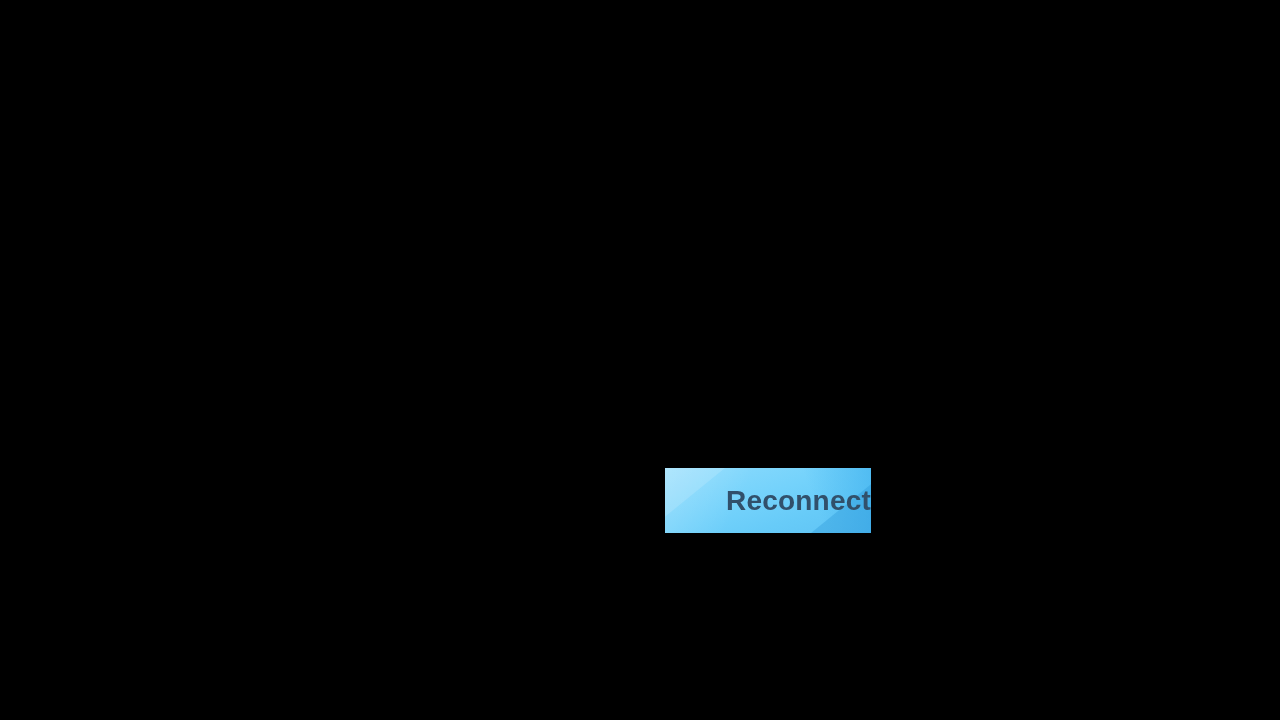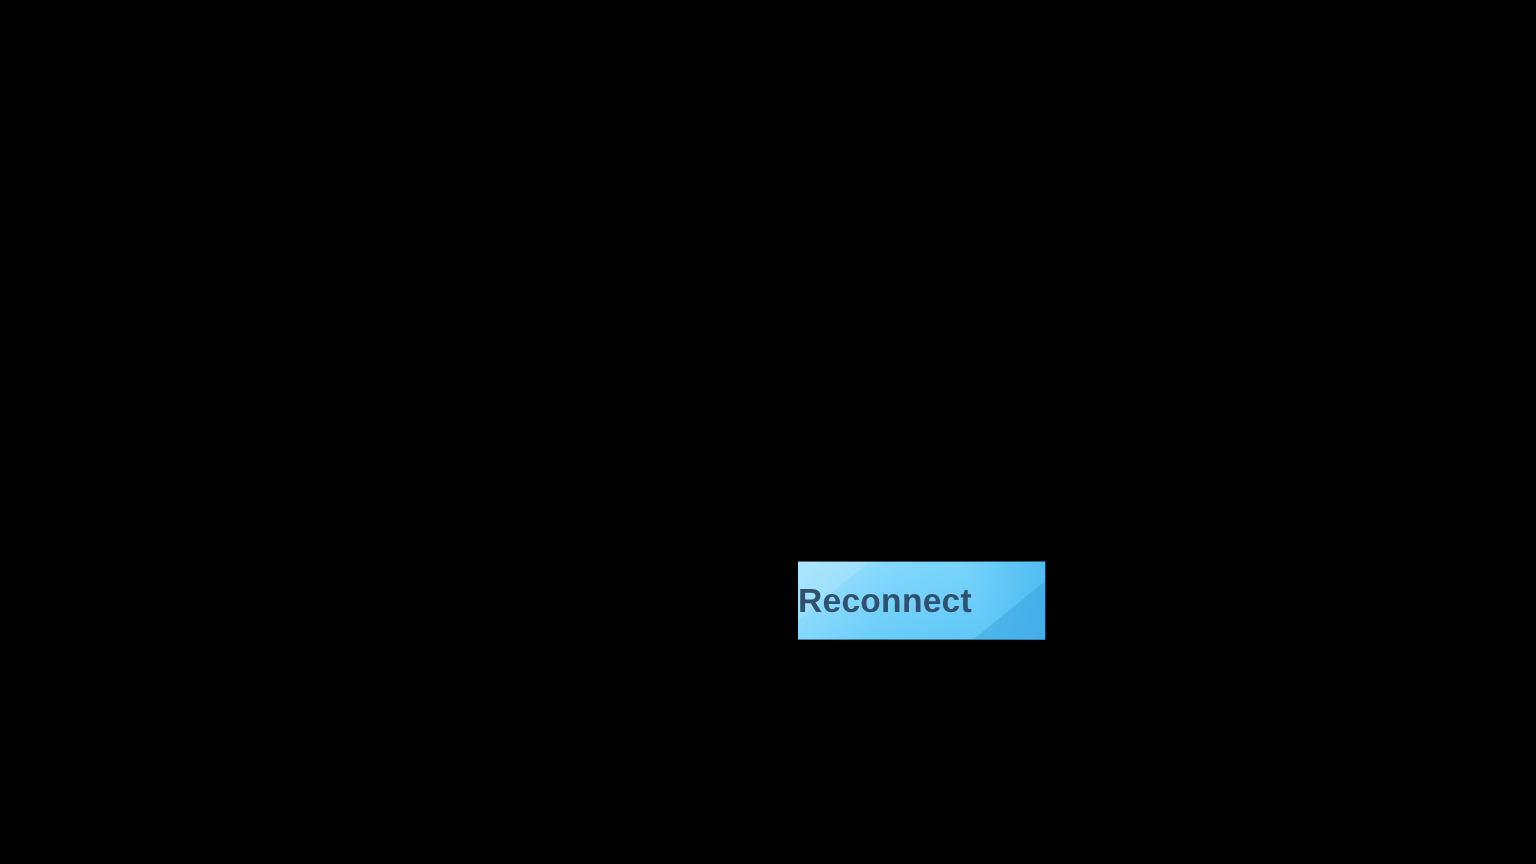--- a/index.html
+++ b/index.html
@@ -23,21 +23,21 @@
     position: absolute;
     left: 665px;
     top: 468px;
     width: 206px;
     height: 65px;
     border: none;
     outline: none;
     cursor: pointer;
     display: flex;
     align-items: center;
-    justify-content: flex-start;
+    justify-content: flex-end;
     
     background:
       linear-gradient(115deg, rgba(255,255,255,0.18) 0%, rgba(255,255,255,0.0) 38%),
       linear-gradient(250deg, rgba(56,172,236,0.55) 0%, rgba(56,172,236,0.0) 30%),
       linear-gradient(160deg, #8fdcfd 0%, #74d2fb 45%, #67cbf8 70%, #5ec2f4 100%);
     overflow: hidden;
   }
 
   
   .reconnect-button::before {

